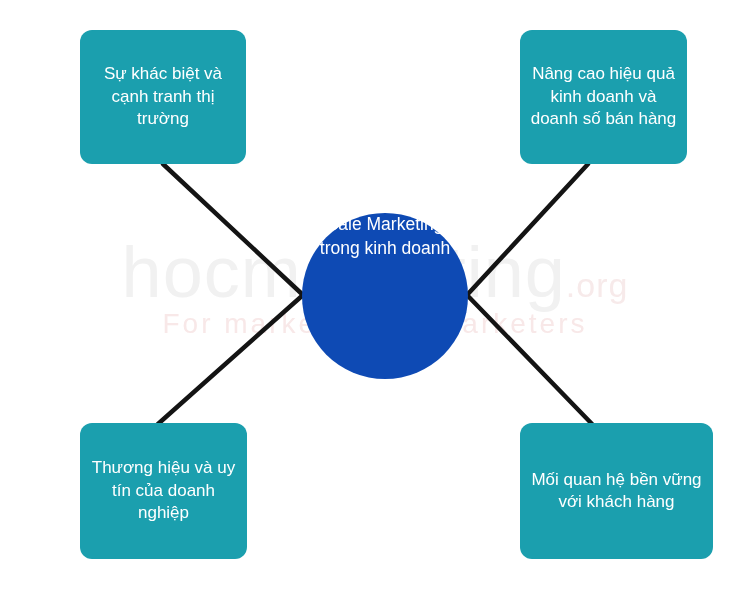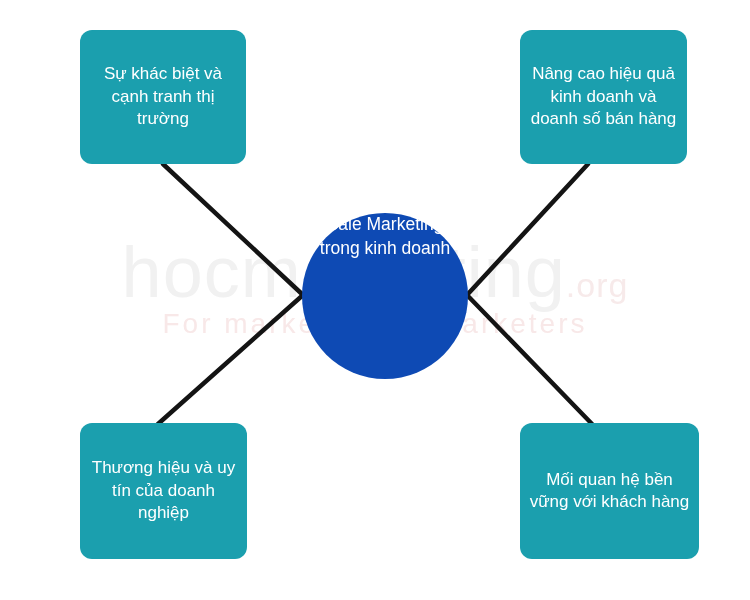--- a/index.html
+++ b/index.html
@@ -65,21 +65,21 @@
     text-align: center;
     color: #ffffff;
     font-size: 17px;
     line-height: 1.32;
     padding: 0 8px;
     box-sizing: border-box;
   }
   .node-tl { left: 80px;  top: 30px;  width: 166px; height: 134px; }
   .node-tr { left: 520px; top: 30px;  width: 167px; height: 134px; }
   .node-bl { left: 80px;  top: 423px; width: 167px; height: 136px; }
-  .node-br { left: 520px; top: 423px; width: 179px; height: 136px; }
+  .node-br { left: 520px; top: 423px; width: 193px; height: 136px; }
 
   .center-circle {
     position: absolute;
     z-index: 3;
     left: 302px;
     top: 213px;
     width: 166px;
     height: 166px;
     border-radius: 50%;
     display: flex;

